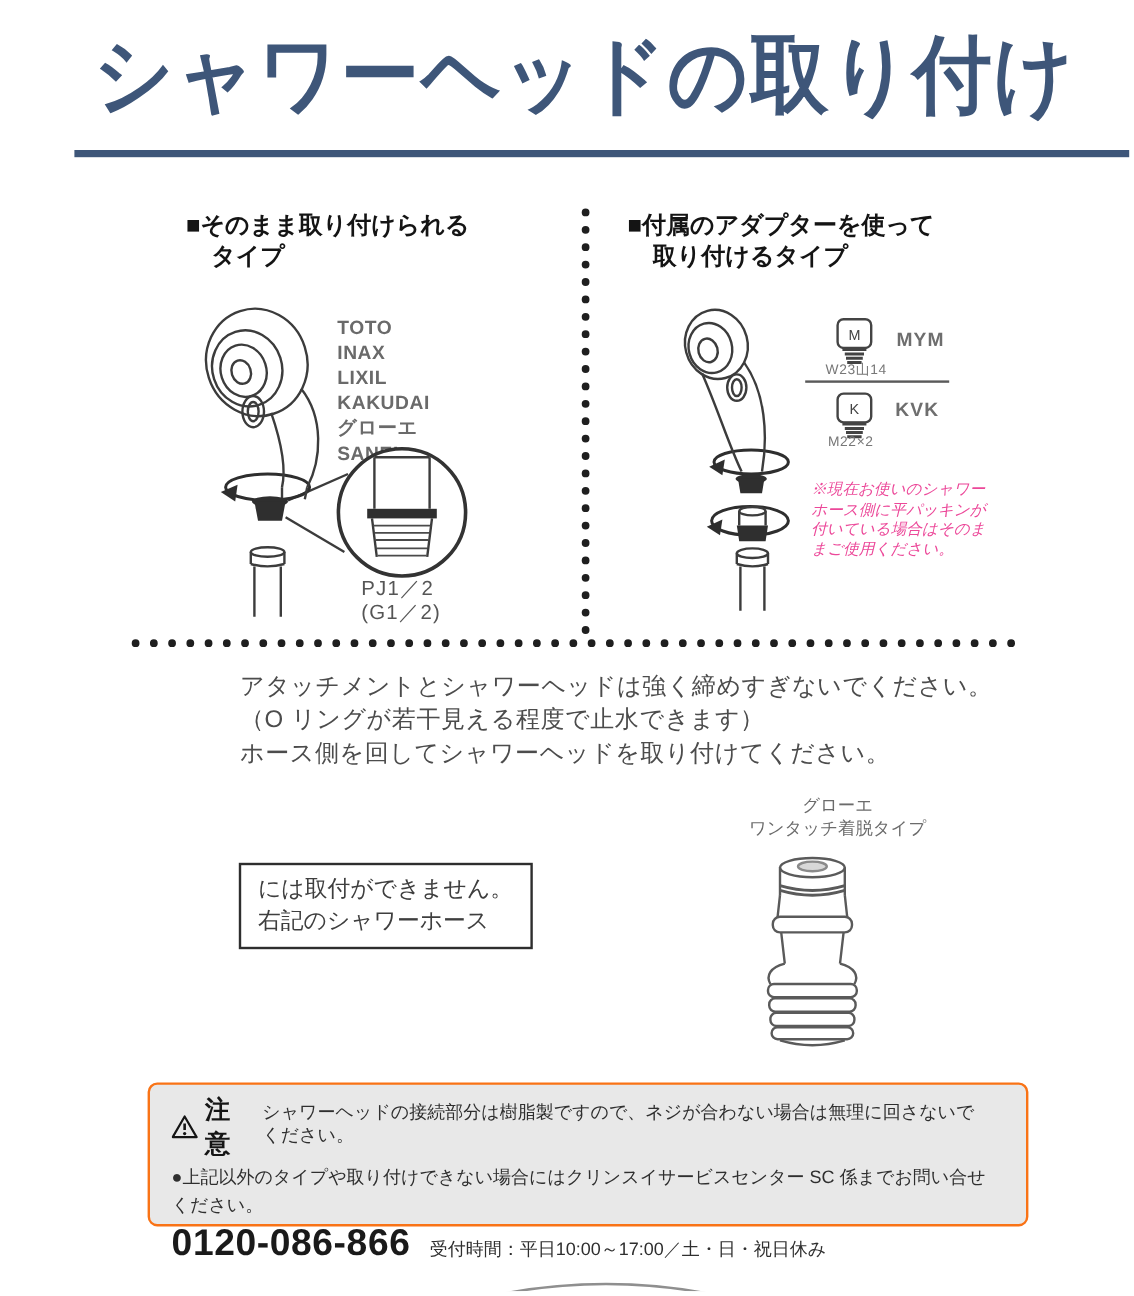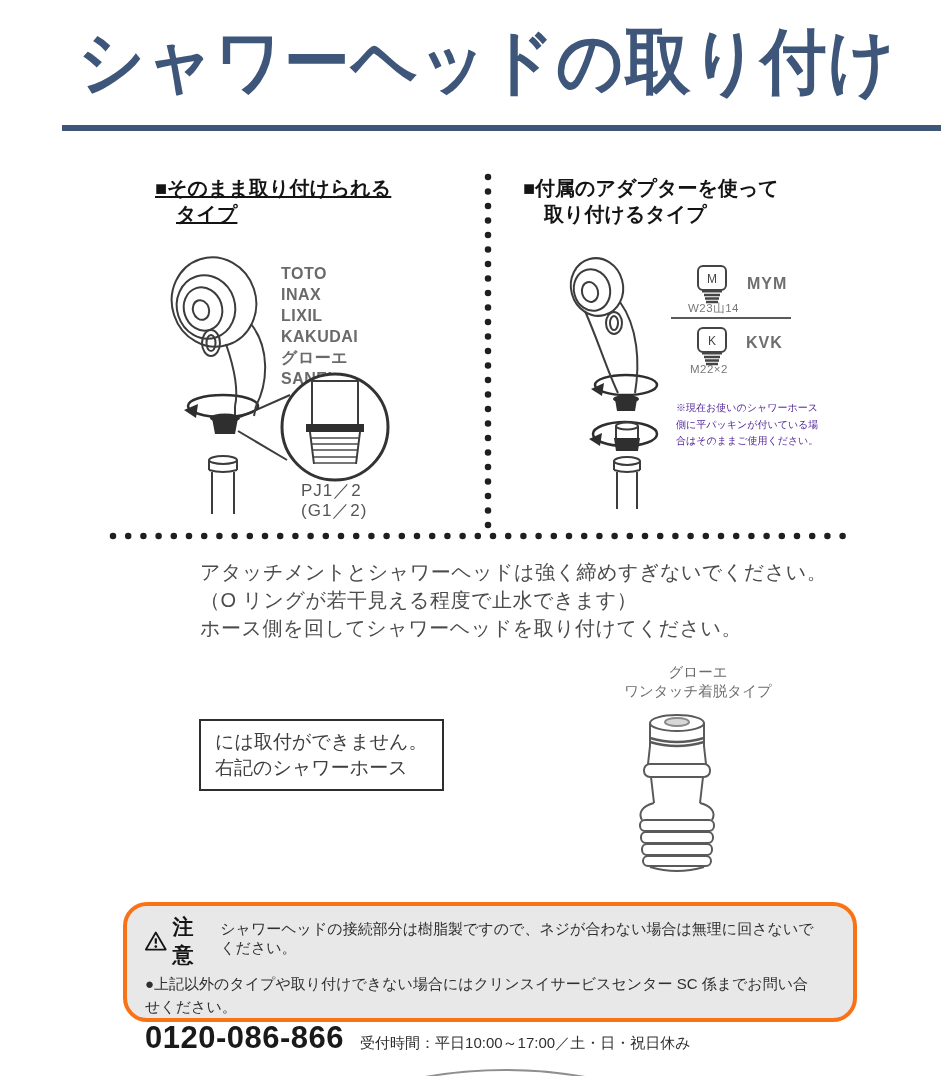--- a/index.html
+++ b/index.html
@@ -20,34 +20,34 @@
   .col-heading .l2 { padding-left:21px; }
 
   .brand-list { font-size:16px; color:#6a6a6a; line-height:21px; font-weight:bold; letter-spacing:0.5px;margin-top:22px; }
 
   .thread-label { font-size:17px; color:#555; line-height:20px; letter-spacing:1px; }
 
   .adapter-spec { font-size:11.5px; color:#777; letter-spacing:0.5px; }
   .adapter-brand { font-size:16px; color:#6e6e6e; font-weight:bold; letter-spacing:1px; }
   .sep-line { background:#5a5a5a; }
 
-  .side-note { font-size:10px; color:#4c1d95; line-height:16.5px; width:146px; }
+  .side-note { font-size:13px; color:#ec4899; line-height:16.5px; width:146px;font-style:italic; }
 
   .instructions { font-size:20px; color:#4c4c4c; line-height:28px; letter-spacing:0.5px; }
 
   .hose-label { font-size:14.5px; color:#6b6b6b; line-height:18.5px; text-align:center; width:220px; }
 
   .warn-box {
     border:2px solid #2e2e2e; padding:8px 14px;
     font-size:19px; color:#3e3e3e; line-height:26px; background:#fff;
   }
 
   .caution-box {
     box-sizing:border-box; width:734px; height:120px;
-    background:#E8E8E8; border:4px solid #f97316; border-radius:24px;
+    background:#E8E8E8; border:2px solid #f97316; border-radius:8px;
     padding:7px 30px 6px 18px;
   }
   .caution-row1 { display:flex; align-items:baseline; }
   .caution-label { font-size:21px; font-weight:bold; color:#151515; margin-left:6px; letter-spacing:1px; }
   .caution-body { font-size:15px; color:#2f2f2f; margin-left:8px; }
   .caution-contact { font-size:15px; color:#2f2f2f; line-height:23px; margin-top:3px; }
   .phone-row { display:flex; align-items:baseline; margin-top:2px; }
   .phone-number { font-size:31px; font-weight:800; color:#1a1a1a; letter-spacing:0.5px; }
   .phone-hours { font-size:15px; color:#2f2f2f; margin-left:16px; }
 
@@ -56,21 +56,21 @@
   svg .dark { fill:#2f2f2f; stroke:none; }
 </style>
 </head>
 <body>
 
 <div class="page">
 
   <div class="abs doc-title" style="left:78px; top:26px;">シャワーヘッドの取り付け</div>
   <div class="abs title-rule" style="left:62px; top:125px; width:879px; height:6px;"></div>
 
-  <div class="abs col-heading" style="left:155px; top:175px;text-decoration:underline;">
+  <div class="abs col-heading" style="left:155px; top:175px;">
     <div>■そのまま取り付けられる</div>
     <div class="l2">タイプ</div>
   </div>
 
   <div class="abs col-heading" style="left:523px; top:175px;">
     <div>■付属のアダプターを使って</div>
     <div class="l2">取り付けるタイプ</div>
   </div>
 
   <div class="abs brand-list" style="left:281px; top:241px;">

